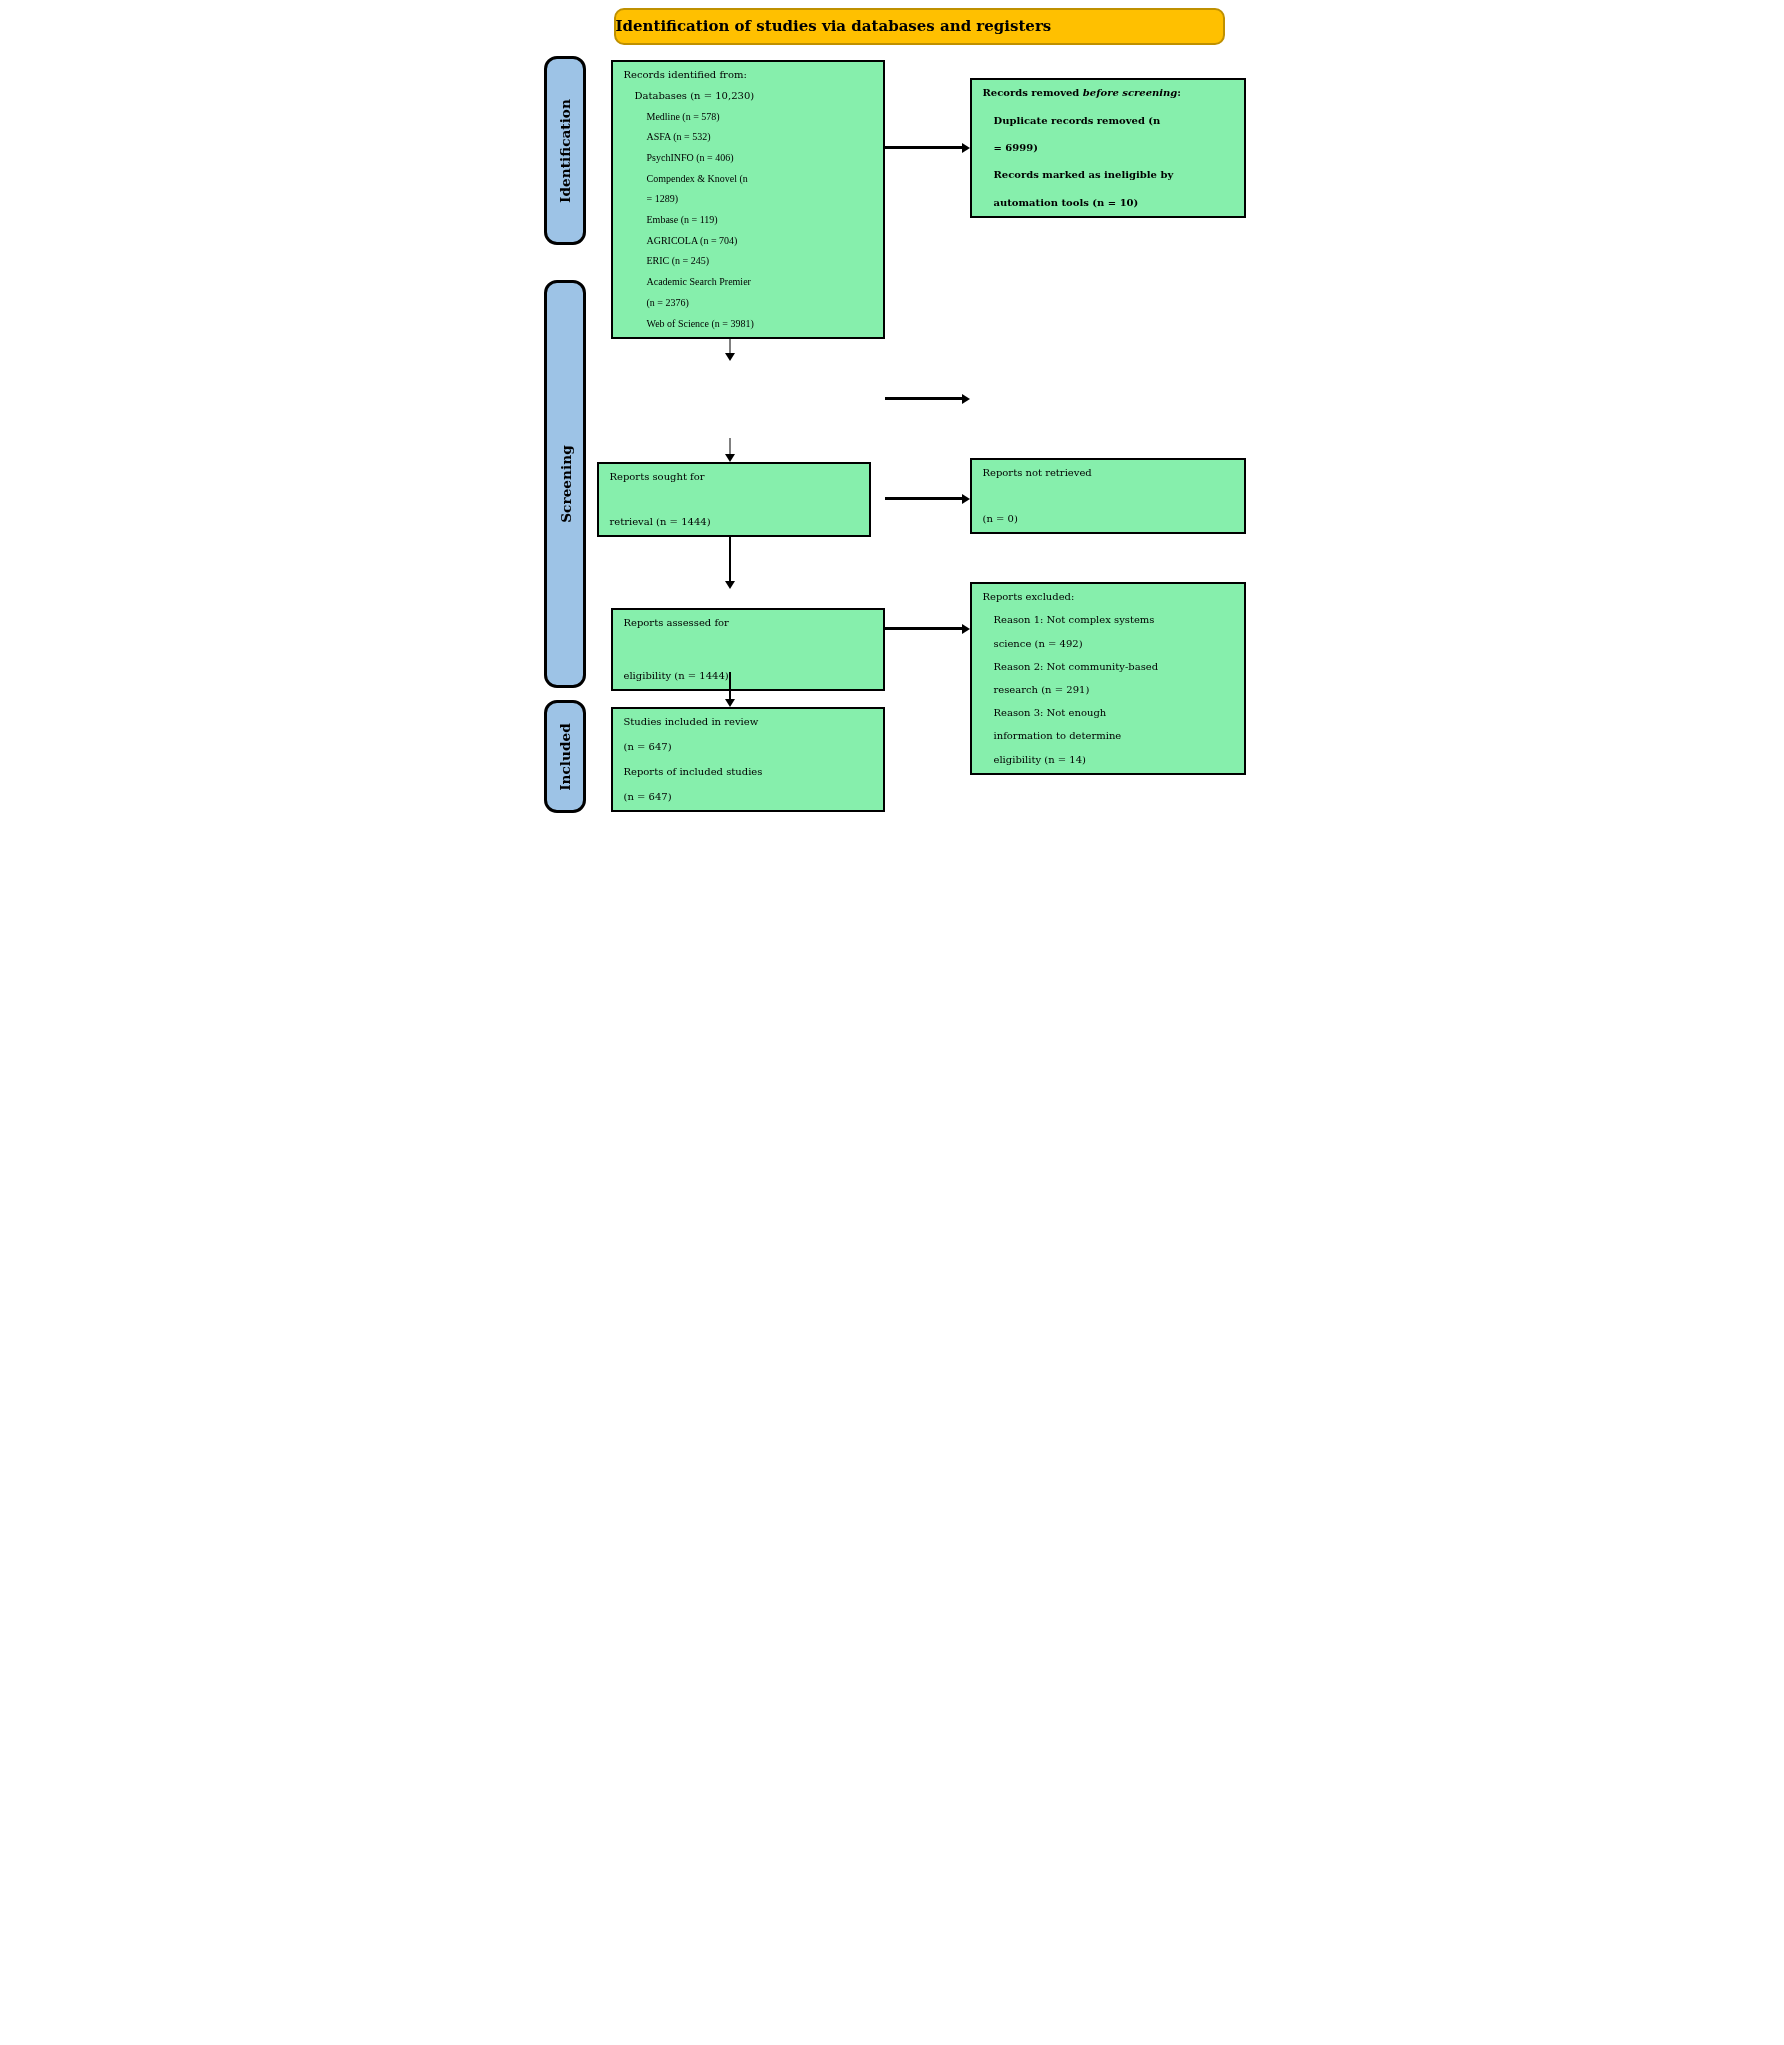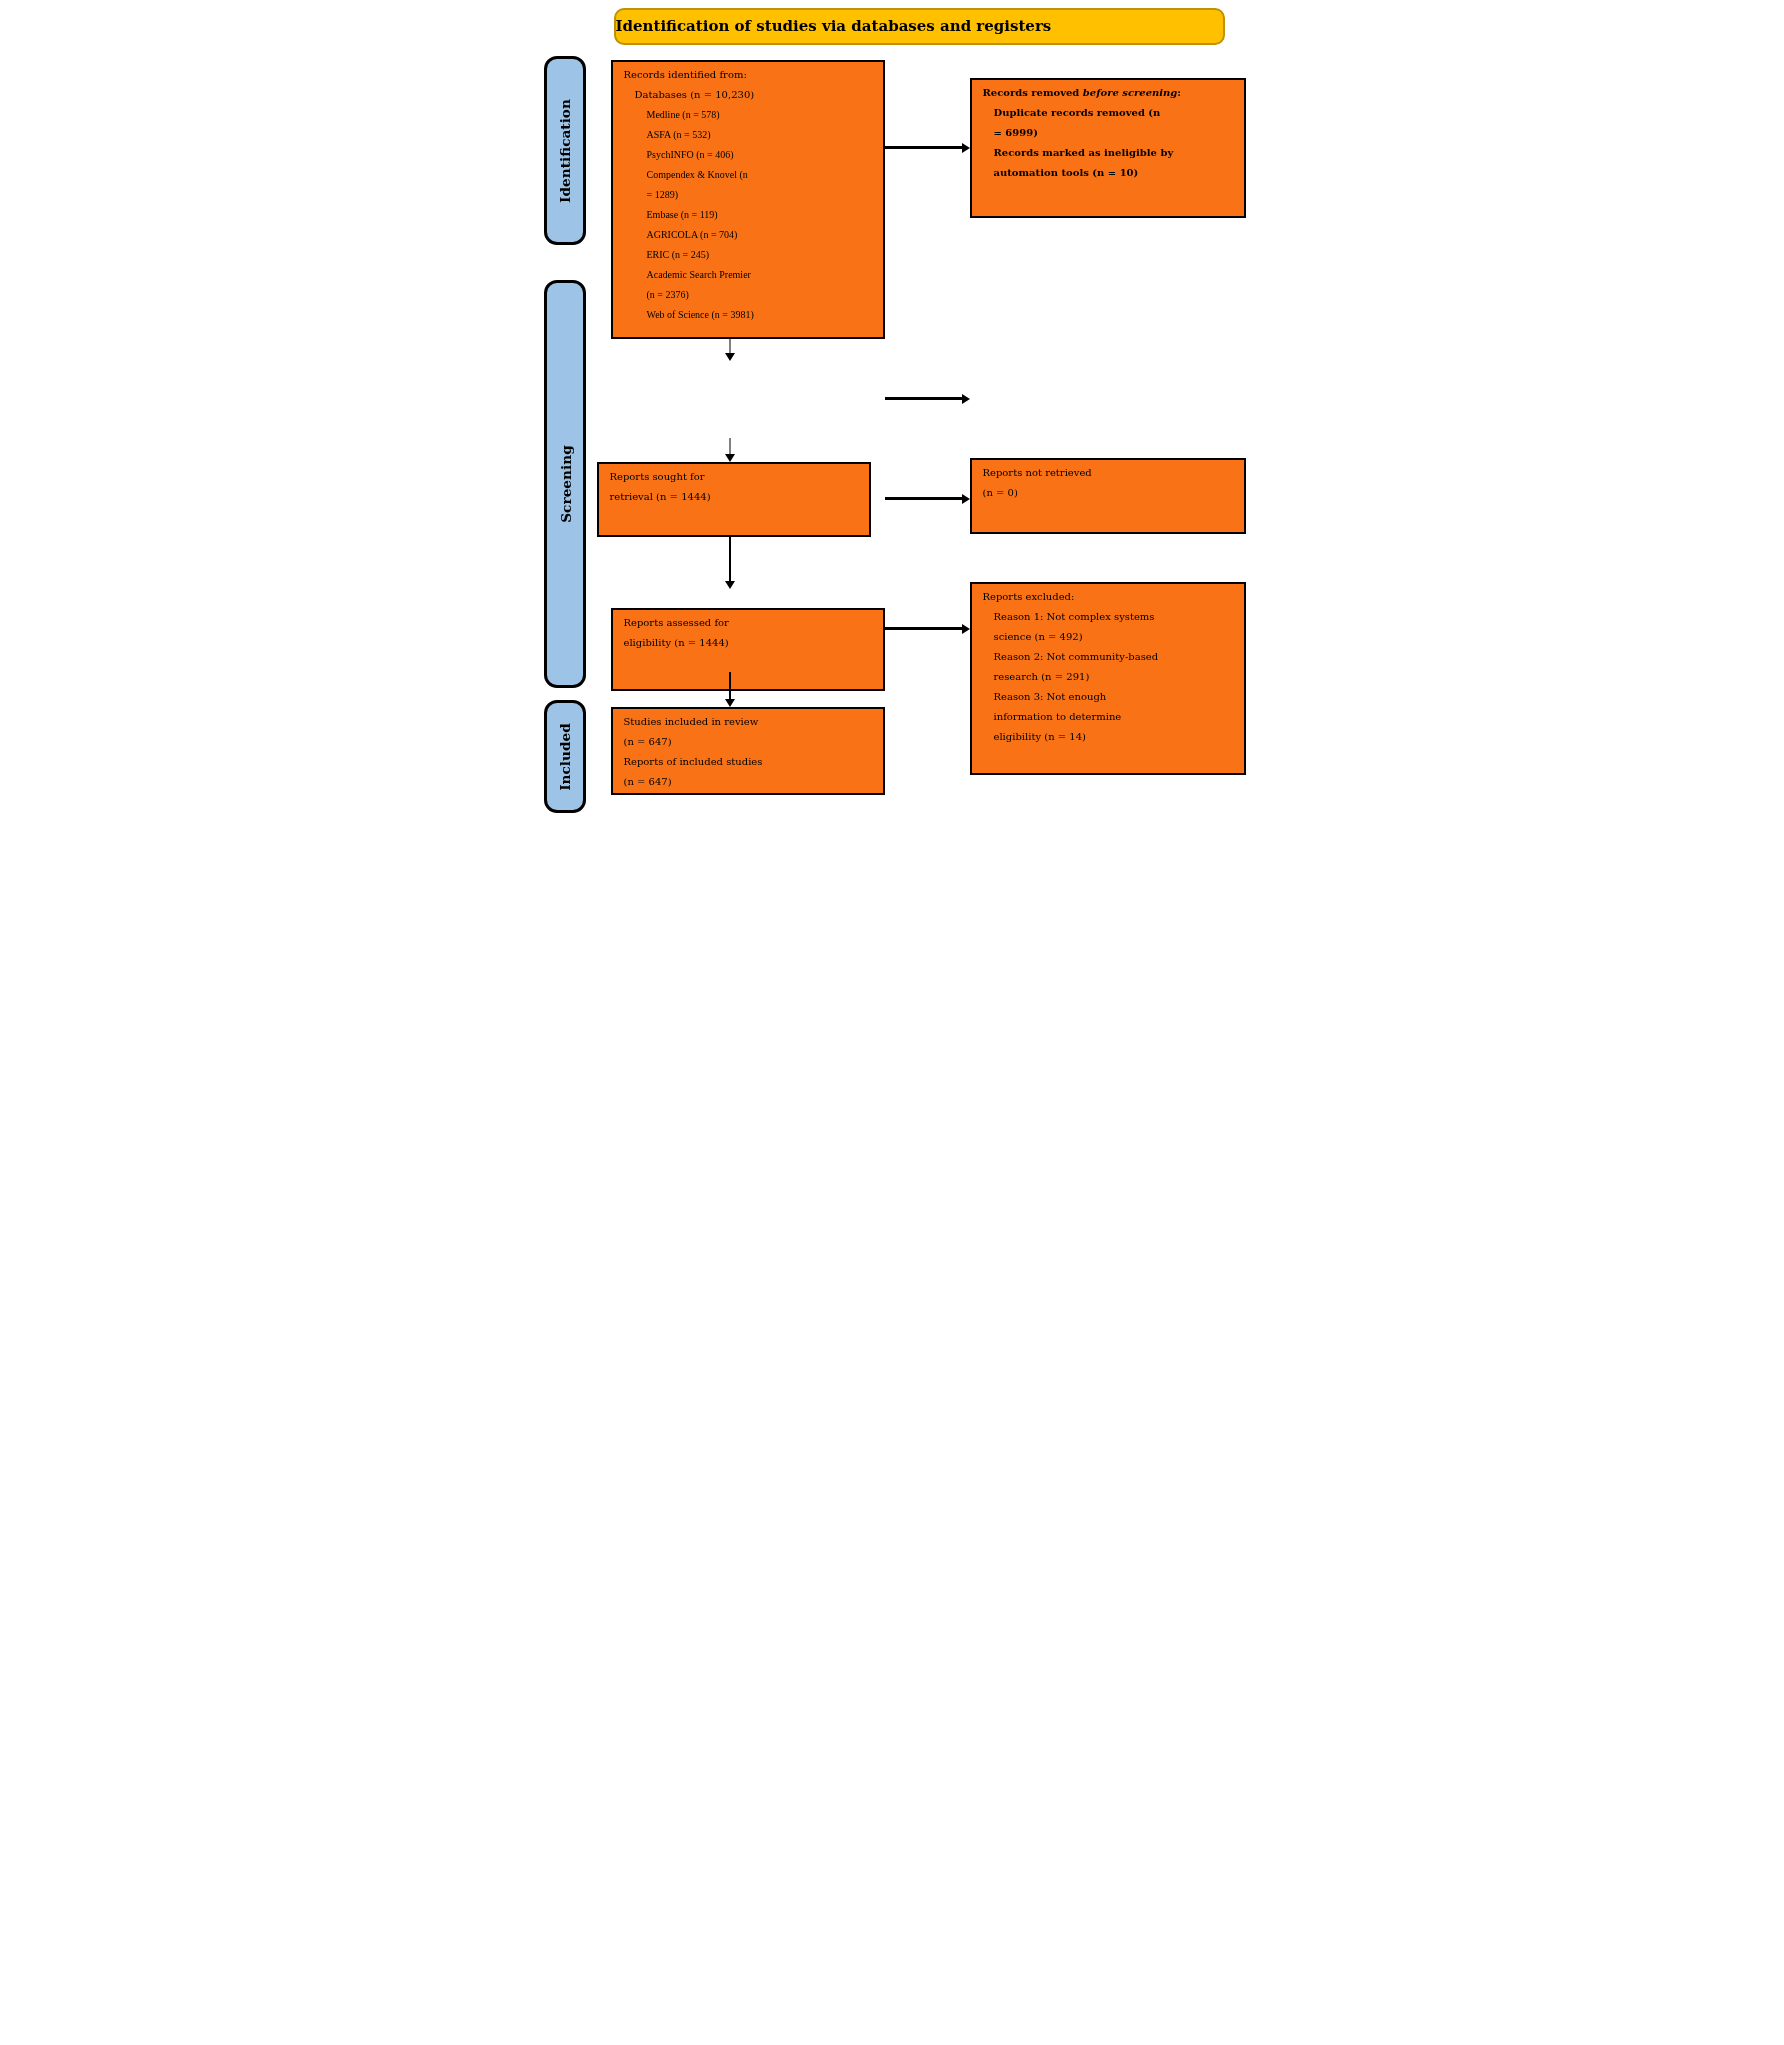--- a/index.html
+++ b/index.html
@@ -39,40 +39,40 @@
     white-space: nowrap;
     font-weight: bold;
     font-size: 13.7px;
   }
   #side-identification { top: 56px;  height: 189px; }
   #side-screening      { top: 280px;  height: 408px; }
   #side-included       { top: 700px; height: 113px; }
   
   .box {
     position: absolute;
-    background: #f97316;
+    background: #86efac;
     border: 2.7px solid #000000;
     box-sizing: border-box;
-    display: flex; flex-direction: column; justify-content: flex-start;
+    display: flex; flex-direction: column; justify-content: space-between;
     padding: 3.3px 11px;
     font-size: 10px;
   }
   .tline { line-height: 2.0; white-space: nowrap; }
   .tline em { font-style: italic; }
   .ind1 { margin-left: 11px; }
   .ind2 { margin-left: 23px; font-family: Liberation Serif, serif; }
   #box-identified       { left: 75px; top: 60px;  width: 274px; height: 279px; }
   #box-removed          { left: 434px; top: 78px;  width: 276px; height: 140px; font-weight: bold; }
   #box-screened         { left: 75px; top: 361px;  width: 274px; height: 77px; }
   #box-excluded         { left: 434px; top: 356px;  width: 276px; height: 81px; }
   #box-sought           { left: 61px; top: 462px;  width: 274px; height: 75px; }
   #box-not-retrieved    { left: 434px; top: 458px;  width: 276px; height: 76px; }
   #box-assessed         { left: 75px; top: 588px; width: 274px; height: 83px; margin-top: 20px; }
   #box-reports-excluded { left: 434px; top: 582px; width: 276px; height: 193px; }
-  #box-included         { left: 75px; top: 707px; width: 274px; height: 88px; }
+  #box-included         { left: 75px; top: 707px; width: 274px; height: 105px; }
   
   .varrow {
     position: absolute;
     left: 189px; width: 11px;
     display: flex; flex-direction: column; align-items: center;
   }
   .varrow .stem { width: 2.2px; flex: 1; background: #000000; }
   .varrow.grey .stem { background: #808080; }
   .varrow .head {
     width: 0; height: 0;

